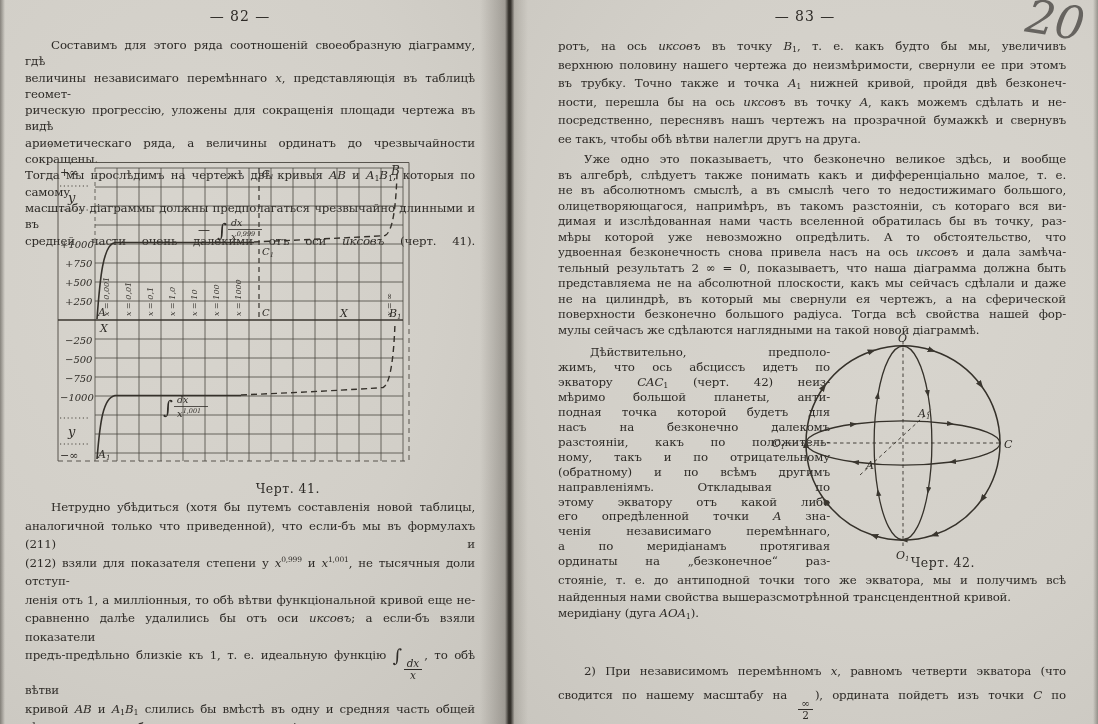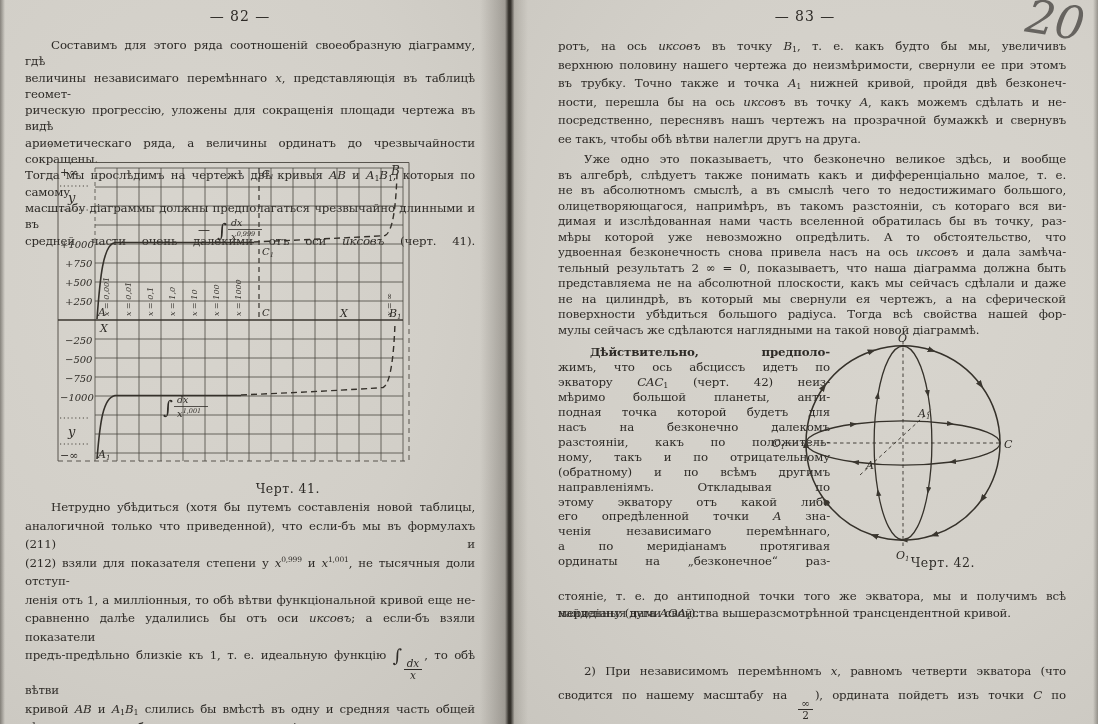--- a/index.html
+++ b/index.html
@@ -30,21 +30,21 @@
 
   .pagenum { position:absolute; text-align:center; font-size:14px; letter-spacing:1px; }
   .textblock { position:absolute; }
   .line {
     text-align:justify; text-align-last:justify;
     white-space:normal; letter-spacing:-0.15px;
     font-size:11.8px;
   }
   .endpara .line.last { text-align-last:left; }
   .indent .line.first { text-indent:26px; }
-  .col-indent .line.first { text-indent:32px;font-weight:bold; }
+  .col-indent .line.first { text-indent:32px; }
   i { font-style:italic; }
   sub { font-size:8px; vertical-align:-2px; line-height:0; }
   sup { font-size:7.5px; vertical-align:5px; line-height:0; }
   .frac { display:inline-flex; flex-direction:column; align-items:center;
     vertical-align:-8px; line-height:1.05; font-size:10.5px; margin:0 2px; }
   .frac b { font-weight:normal; padding:0 3px; }
   .frac b:first-child { border-bottom:0.8px solid #2e2b27; }
   .int { font-size:18px; vertical-align:-3px; }
   .caption { position:absolute; text-align:right; font-size:12.5px; letter-spacing:0.5px; }
   .handwritten {
@@ -228,21 +228,21 @@
     <div class="line first">Уже одно это показываетъ, что безконечно великое здѣсь, и вообще</div>
     <div class="line">въ алгебрѣ, слѣдуетъ также понимать какъ и дифференціально малое, т. е.</div>
     <div class="line">не въ абсолютномъ смыслѣ, а въ смыслѣ чего то недостижимаго большого,</div>
     <div class="line">олицетворяющагося, напримѣръ, въ такомъ разстояніи, съ котораго вся ви-</div>
     <div class="line">димая и изслѣдованная нами часть вселенной обратилась бы въ точку, раз-</div>
     <div class="line">мѣры которой уже невозможно опредѣлить. А то обстоятельство, что</div>
     <div class="line">удвоенная безконечность снова привела насъ на ось <i>иксовъ</i> и дала замѣча-</div>
     <div class="line">тельный результатъ 2 ∞ = 0, показываетъ, что наша діаграмма должна быть</div>
     <div class="line">представляема не на абсолютной плоскости, какъ мы сейчасъ сдѣлали и даже</div>
     <div class="line">не на цилиндрѣ, въ который мы свернули ея чертежъ, а на сферической</div>
-    <div class="line">поверхности убѣдиться большого радіуса. Тогда всѣ свойства нашей фор-</div>
+    <div class="line">поверхности безконечно большого радіуса. Тогда всѣ свойства нашей фор-</div>
     <div class="line last">мулы сейчасъ же сдѣлаются наглядными на такой новой діаграммѣ.</div>
   </div>
 
 <div class="textblock col-indent" style="left:558px; top:345px; width:272px; line-height:14.95px;">
     <div class="line first">Дѣйствительно, предполо-</div>
     <div class="line">жимъ, что ось абсциссъ идетъ по</div>
     <div class="line">экватору <i>CAC</i><sub>1</sub> (черт. 42) неиз-</div>
     <div class="line">мѣримо большой планеты, анти-</div>
     <div class="line">подная точка которой будетъ для</div>
     <div class="line">насъ на безконечно далекомъ</div>
@@ -281,21 +281,21 @@
     <text x="126" y="226"><tspan>O</tspan><tspan font-size="7" dy="2">1</tspan></text>
     <text x="234" y="115">C</text>
     <text x="2" y="114"><tspan>C</tspan><tspan font-size="7" dy="2">1</tspan></text>
     <text x="96" y="136">A</text>
     <text x="148" y="84"><tspan>A</tspan><tspan font-size="7" dy="2">1</tspan></text>
   </g>
 </svg>
 
 <div class="caption" style="left:855px; top:555px; width:120px;">Черт. 42.</div>
 
-<div class="textblock endpara" style="left:558px; top:572px; width:508px; line-height:16.5px;margin-top:16px;">
+<div class="textblock endpara" style="left:558px; top:572px; width:508px; line-height:16.5px;">
     <div class="line first">стояніе, т. е. до антиподной точки того же экватора, мы и получимъ всѣ</div>
     <div class="line last">найденныя нами свойства вышеразсмотрѣнной трансцендентной кривой.</div>
   </div>
 
 <div class="textblock indent endpara" style="left:558px; top:605px; width:508px; line-height:16.8px;">
     <div class="line last">меридіану (дуга <i>AOA</i><sub>1</sub>).</div>
   </div>
 
 <div class="textblock indent endpara" style="left:558px; top:660px; width:508px; line-height:23.5px;">
     <div class="line first">2) При независимомъ перемѣнномъ <i>x</i>, равномъ четверти экватора (что</div>

